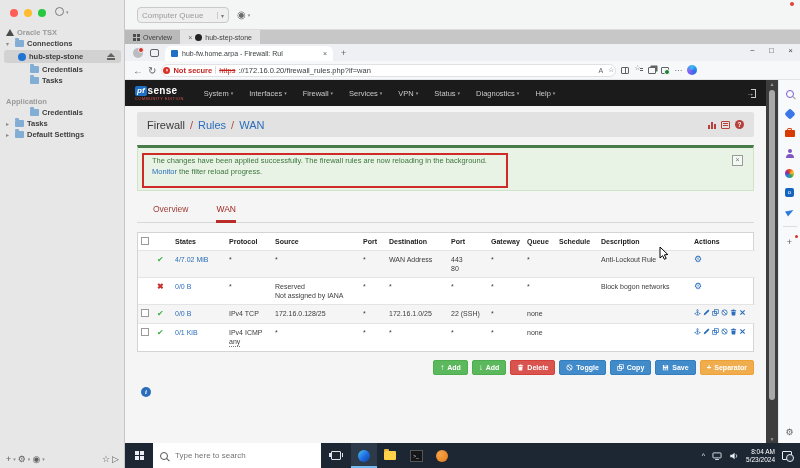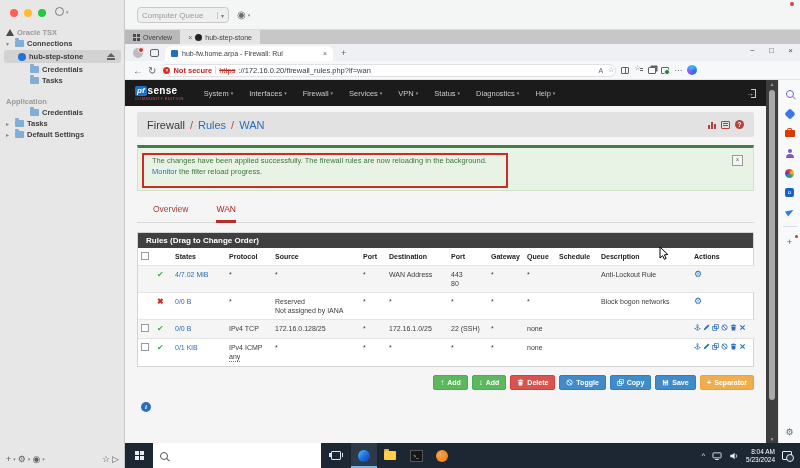--- a/index.html
+++ b/index.html
@@ -438,21 +438,20 @@
           </div>
           <span class="aclose">×</span>
         </div>
 
         <div class="iftabs">
           <span class="ift">Overview</span>
           <span class="ift on">WAN</span>
         </div>
 
         <div class="panel">
-          <div class="phead">Rules (Drag to Change Order)</div>
           <table class="rules">
             <colgroup>
               <col style="width:16px">
                 <col style="width:18px">
                 <col style="width:54px">
                 <col style="width:46px">
               <col style="width:88px">
                 <col style="width:26px">
                 <col style="width:62px">
                 <col style="width:40px">
@@ -672,20 +671,21 @@
 
   <div id="taskbar">
     <span class="win">
         <i></i>
         <i></i>
         <i></i>
         <i></i>
       </span>
     <div class="tsearch">
       <span class="mag"></span>
+      <input placeholder="Type here to search" style="">
     </div>
     <span class="tv"></span>
     <span class="tico on">
         <span class="edgeball"></span>
       </span>
     <span class="tico">
         <span class="folder"></span>
       </span>
     <span class="tico">
         <span class="cmd">&gt;_</span>

